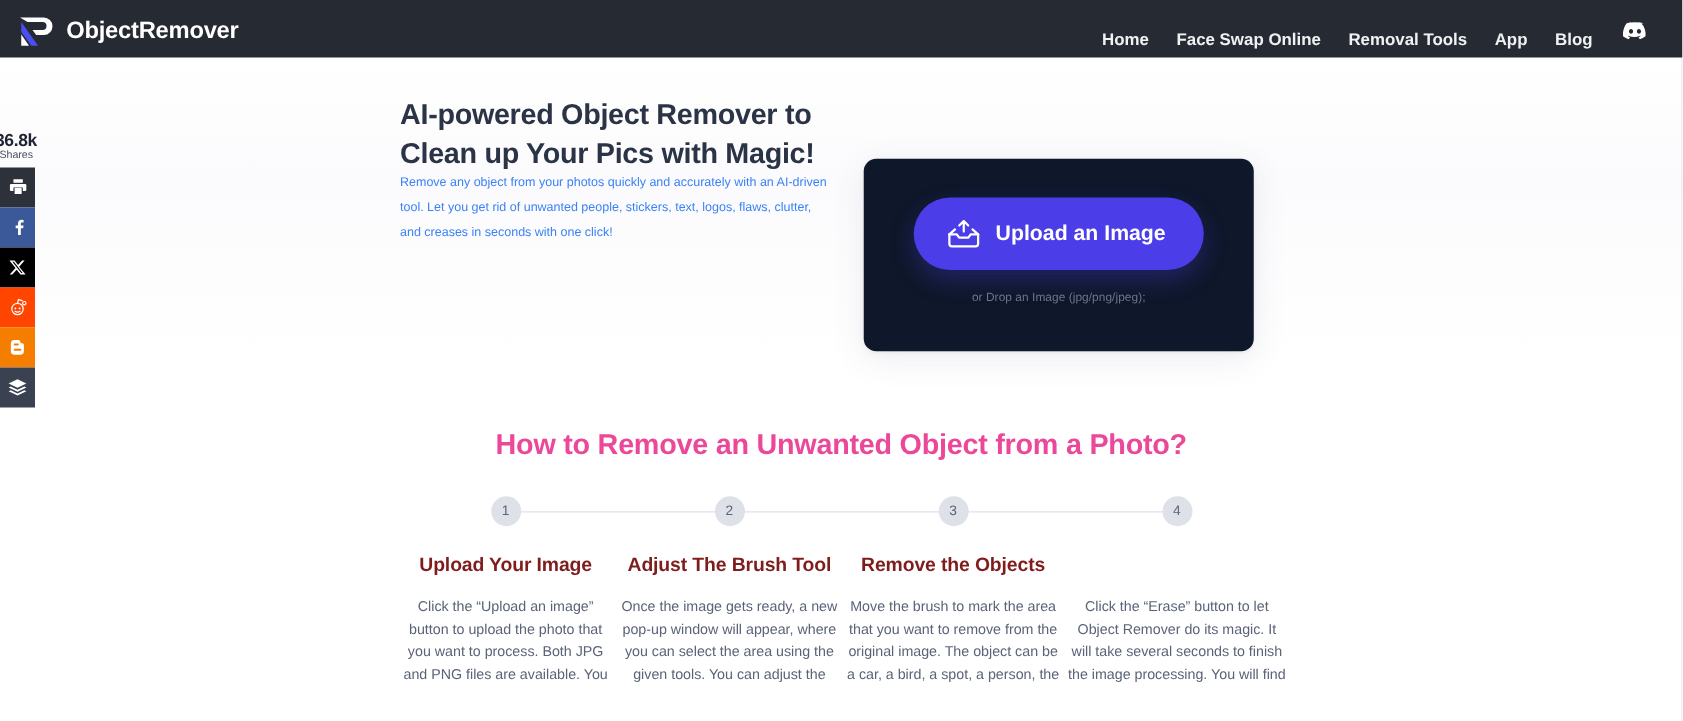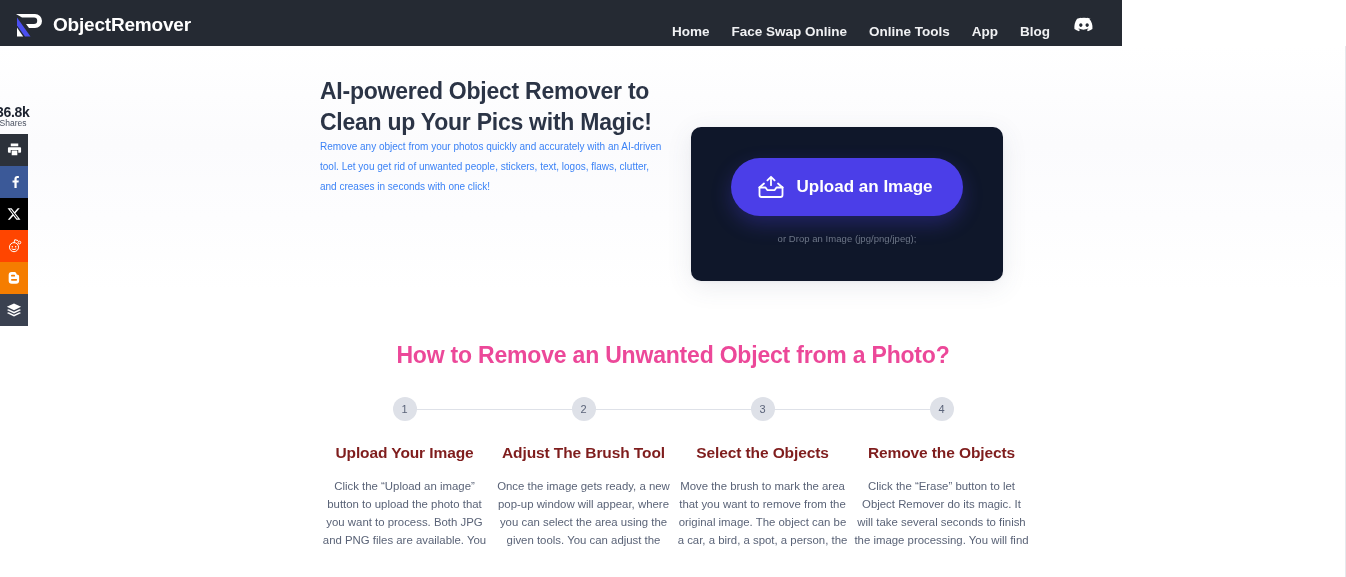--- a/index.html
+++ b/index.html
@@ -9,21 +9,21 @@
     overflow: hidden;
     font-family: "Liberation Sans", sans-serif;
     background: #ffffff;
   }
   body { position: relative; }
 
   
   .site-header {
     position: absolute;
     top: 0; left: 0;
-    width: 1122px;
+    width: 1346px;
     height: 46px;
     background: #252a33;
     display: flex;
     align-items: center;
     justify-content: space-between;
     padding: 4px 28px 0 14px;
     z-index: 40;
   }
   .brand {
     display: flex;
@@ -292,21 +292,21 @@
         <path d="M3 6.5 L16.5 25.5 L11 25.5 L3 14.5 Z" fill="#4b4ff0"></path>
         <path d="M3 16.5 L3 25.5 L9.2 25.5 Z" fill="#ffffff"></path>
       </svg>
     </span>
     <span class="brand-name">ObjectRemover</span>
   </div>
 
   <nav class="main-nav">
     <a class="nav-link">Home</a>
     <a class="nav-link">Face Swap Online</a>
-    <a class="nav-link">Online Tools</a>
+    <a class="nav-link">Removal Tools</a>
     <a class="nav-link">App</a>
     <a class="nav-link">Blog</a>
     <span class="nav-icon-link">
       <svg width="20" height="16" viewBox="0 0 24 18" xmlns="http://www.w3.org/2000/svg">
         <path fill="#ffffff" d="M20.3 1.6A18 18 0 0 0 15.9.3l-.2.4a16.6 16.6 0 0 0-7.4 0L8.1.3A18 18 0 0 0 3.7 1.6C.9 5.7.1 9.8.5 13.8a18.2 18.2 0 0 0 5.5 2.8l1.2-1.9c-.7-.3-1.3-.6-1.9-1l.5-.4a12.9 12.9 0 0 0 11 0l.5.4c-.6.4-1.2.7-1.9 1l1.2 1.9a18.1 18.1 0 0 0 5.5-2.8c.5-4.6-.8-8.7-3.8-12.2zM8.2 11.4c-1.1 0-2-1-2-2.3s.9-2.3 2-2.3 2 1 2 2.3-.9 2.3-2 2.3zm7.6 0c-1.1 0-2-1-2-2.3s.9-2.3 2-2.3 2 1 2 2.3-.9 2.3-2 2.3z"></path>
       </svg>
     </span>
   </nav>
 </header>
 
@@ -354,21 +354,20 @@
         </div>
         <div class="step-marker-cell">
 
           <span class="step-circle">4</span>
         </div>
       </div>
 
       <div class="step-heads" style="grid-column:1/-1;">
         <div class="step-head">Upload Your Image</div>
         <div class="step-head">Adjust The Brush Tool</div>
-        <div class="step-head">Select the Objects</div>
         <div class="step-head">Remove the Objects</div>
       </div>
 
       <div class="step-bodies" style="grid-column:1/-1;">
         <div class="step-body">Click the “Upload an image” button to upload the photo that you want to process. Both JPG and PNG files are available. You can also drag image files from your computer directly.</div>
         <div class="step-body">Once the image gets ready, a new pop-up window will appear, where you can select the area using the given tools. You can adjust the brush size and brush strength by moving the sliders left and right.</div>
         <div class="step-body">Move the brush to mark the area that you want to remove from the original image. The object can be a car, a bird, a spot, a person, the power line, or anything you don’t like.</div>
         <div class="step-body">Click the “Erase” button to let Object Remover do its magic. It will take several seconds to finish the image processing. You will find the selected object has been removed ideally.</div>
       </div>
     </div>

